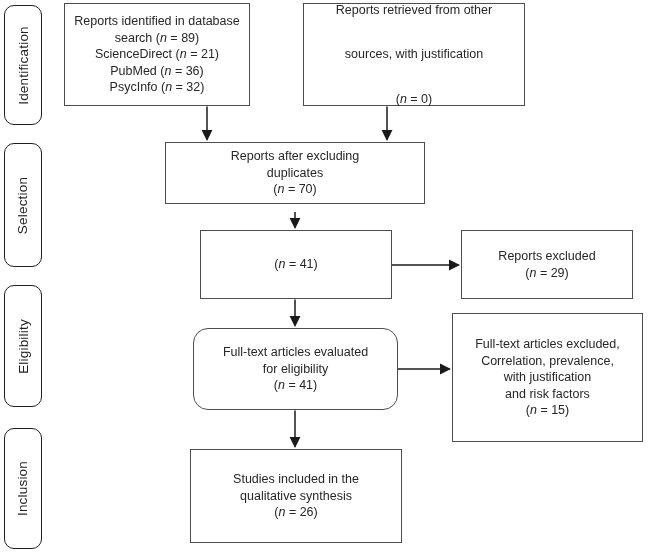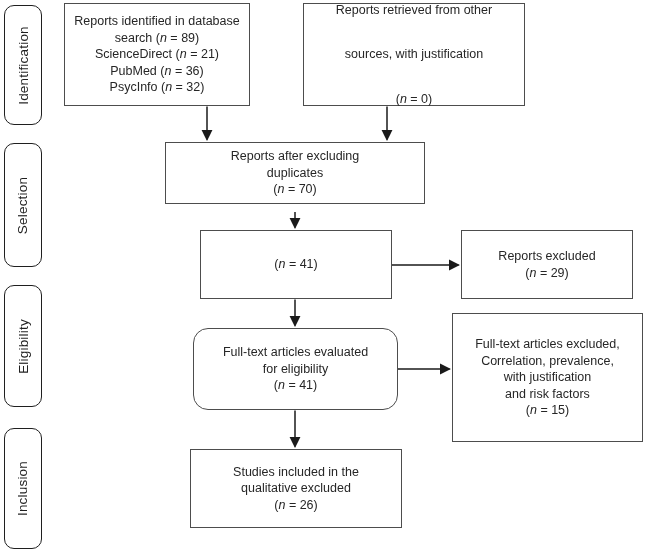--- a/index.html
+++ b/index.html
@@ -120,19 +120,19 @@
   </div>
 
   <div class="box" style="left:452px;top:313px;width:191px;height:129px;">
     <div class="bl">Full-text articles excluded,</div>
     <div class="bl">Correlation, prevalence,</div>
     <div class="bl">with justification</div>
     <div class="bl">and risk factors</div>
     <div class="bl">(<i>n</i> = 15)</div>
   </div>
 
-  <div class="box" style="left:190px;top:449px;width:212px;height:79px;">
+  <div class="box" style="left:190px;top:449px;width:212px;height:94px;">
     <div class="bl">Studies included in the</div>
-    <div class="bl">qualitative excluded</div>
+    <div class="bl">qualitative synthesis</div>
     <div class="bl">(<i>n</i> = 26)</div>
   </div>
 
 </div>
 
 </body></html>

